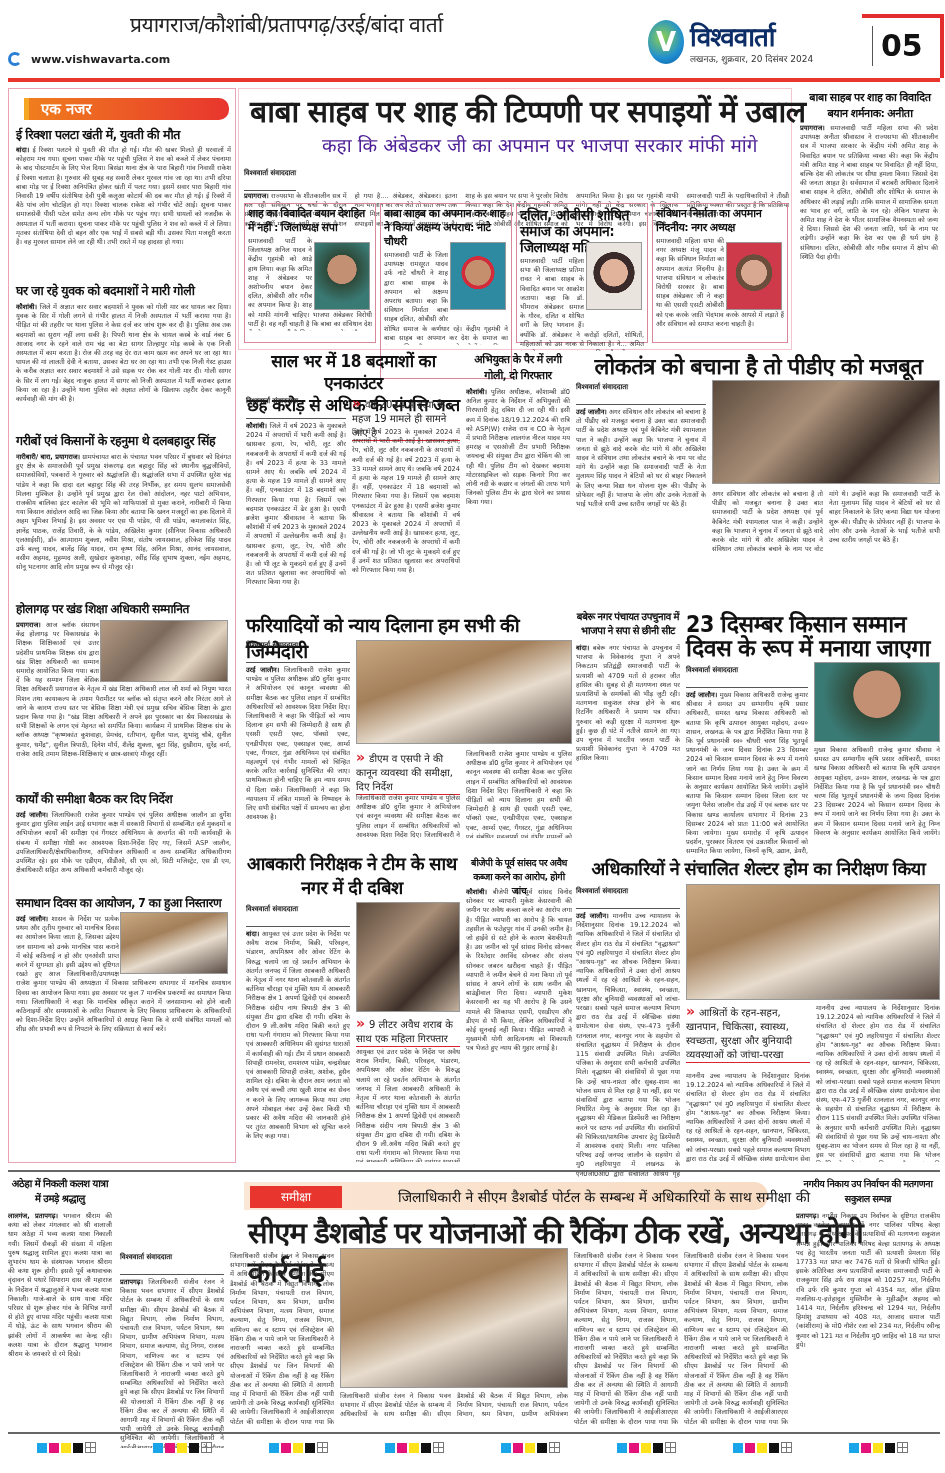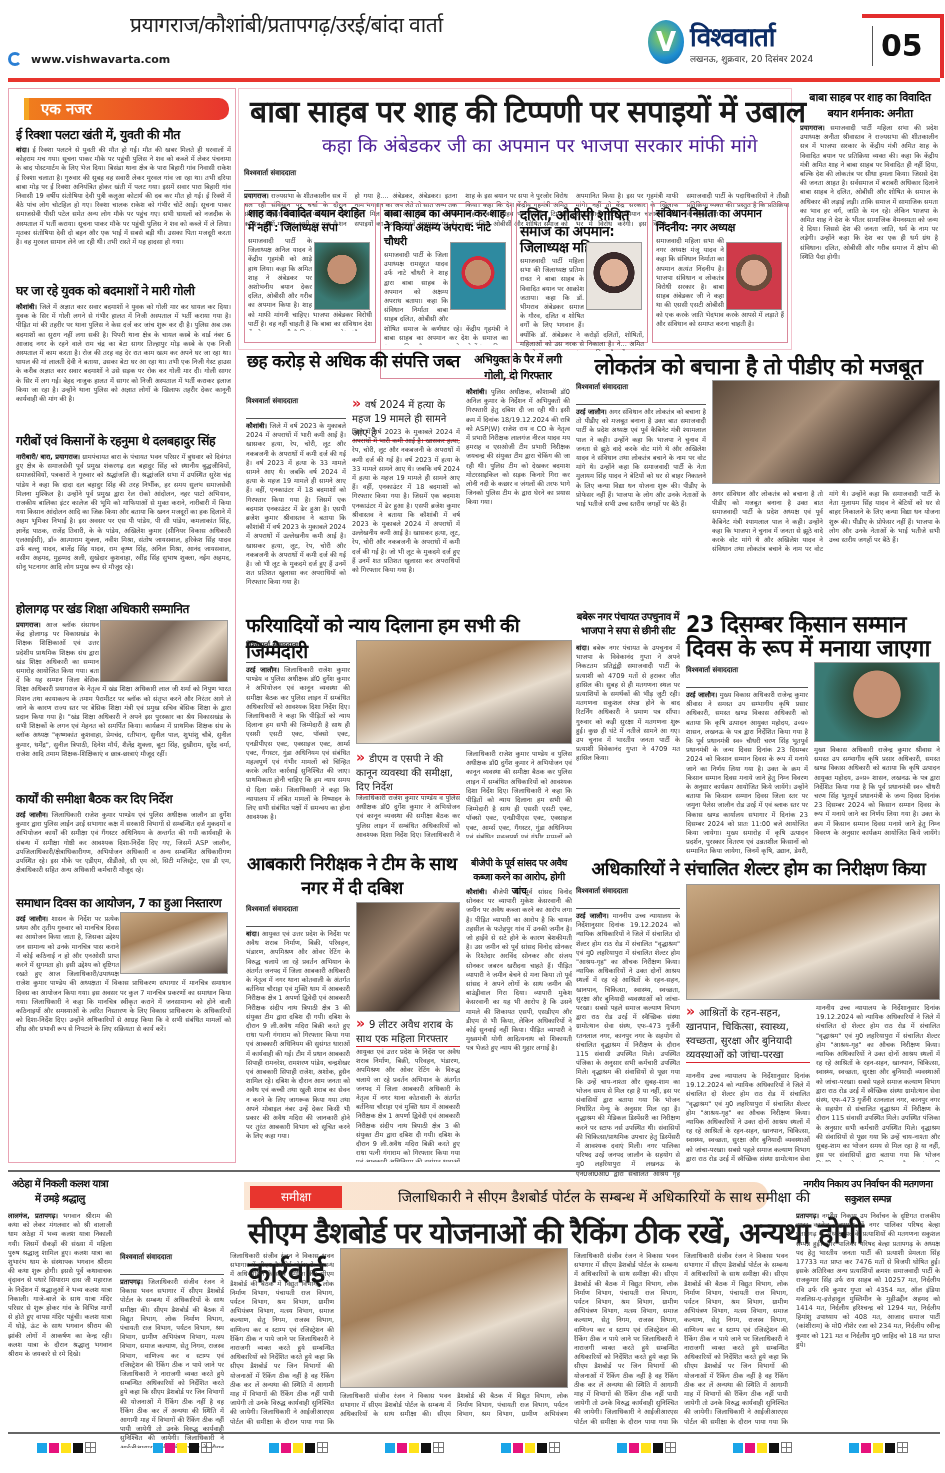--- a/index.html
+++ b/index.html
@@ -123,20 +123,21 @@
 <div class="abs box" style="left:652px;top:203px;width:136px;height:140px;padding:3px;">
   <div class="hd" style="font-size:11px;line-height:14px;">संविधान निर्माता का अपमान निंदनीय: नगर अध्यक्ष</div>
   <div class="abs photo portrait4" style="right:5px;top:38px;width:56px;height:68px;"></div>
   <div class="body-text" style="height:94px;margin-top:2px;"><span style="float:right;width:60px;height:68px;"></span><span>समाजवादी महिला सभा की नगर अध्यक्ष मंजू यादव ने कहा कि संविधान निर्माता का अपमान अत्यंत निंदनीय है। भाजपा संविधान व लोकतंत्र विरोधी सरकार है। बाबा साहब अंबेडकर जी ने कहा था की एससी एसटी ओबीसी को एक करके जाति भेदभाव करके आपसे में लड़ाते हैं और संविधान को समाप्त करना चाहती है।</span></div>
 </div>
 
 <div class="abs hd side-hd">बाबा साहब पर शाह का विवादित बयान शर्मनाक: अनीता</div>
 <div class="abs body-text" style="left:800px;top:124px;width:138px;height:225px;"><span class="dateline">प्रयागराज।</span> <span>समाजवादी पार्टी महिला सभा की प्रदेश उपाध्यक्ष अनीता श्रीवास्तव ने राज्यसभा की शीतकालीन सत्र में भाजपा सरकार के केंद्रीय मंत्री अमित शाह के विवादित बयान पर प्रतिक्रिया व्यक्त की। कहा कि केंद्रीय मंत्री अमित शाह ने बाबा साहब पर विवादित ही नहीं दिया, बल्कि देश की लोकतंत्र पर सीधा हमला किया। जिससे देश की जनता आहत है। सर्वसमाज में बराबरी अधिकार दिलाने बाबा साहब ने दलित, ओबीसी और शोषित के समाज के अधिकार की लड़ाई लड़ी। ताकि समाज में सामाजिक समता का भाव हर वर्ग, जाति के मन रहे। लेकिन भाजपा के अमित शाह ने देश के भीतर सामाजिक वैमनस्यता को जन्म दे दिया। जिससे देश की जनता जाति, धर्म के नाम पर लड़ेगी। उन्होंने कहा कि देश का एक ही धर्म ग्रंथ है संविधान। दलित, ओबीसी और गरीब समाज में क्षोभ की स्थिति पैदा होगी।</span></div>
 
 <div class="abs hd" style="left:246px;top:350px;width:215px;font-size:17px;text-align:center;line-height:22px;">
+  <div>साल भर में 18 बदमाशों का एनकाउंटर</div>
   <div>छह करोड़ से अधिक की संपत्ति जब्त</div>
 </div>
 <div class="abs" style="left:246px;top:396px;width:100px;">
   <div class="byline">विश्ववार्ता संवाददाता</div>
   <div class="body-text" style="height:188px;margin-top:3px;"><span class="dateline">कौशांबी।</span> <span>जिले में वर्ष 2023 के मुकाबले 2024 में अपराधों में भारी कमी आई है। खासकर हत्या, रेप, चोरी, लूट और नकबजनी के अपराधों में कमी दर्ज की गई है। वर्ष 2023 में हत्या के 33 मामले सामने आए थे। जबकि वर्ष 2024 में हत्या के महज 19 मामले ही सामने आए हैं। वहीं, एनकाउंटर में 18 बदमाशों को गिरफ्तार किया गया है। जिसमें एक बदमाश एनकाउंटर में ढेर हुआ है। एसपी ब्रजेश कुमार श्रीवास्तव ने बताया कि कौशांबी में वर्ष 2023 के मुकाबले 2024 में अपराधों में उल्लेखनीय कमी आई है। खासकर हत्या, लूट, रेप, चोरी और नकबजनी के अपराधों में कमी दर्ज की गई है। जो भी लूट के मुकदमे दर्ज हुए हैं उनमें शत प्रतिशत खुलासा कर अपराधियों को गिरफ्तार किया गया है।</span></div>
 </div>
 <div class="abs pull" style="left:352px;top:396px;width:108px;"><span class="chev">»</span><span>वर्ष 2024 में हत्या के महज 19 मामले ही सामने आए है</span></div>
 <div class="abs body-text" style="left:352px;top:428px;width:108px;height:164px;">जिले में वर्ष 2023 के मुकाबले 2024 में अपराधों में भारी कमी आई है। खासकर हत्या, रेप, चोरी, लूट और नकबजनी के अपराधों में कमी दर्ज की गई है। वर्ष 2023 में हत्या के 33 मामले सामने आए थे। जबकि वर्ष 2024 में हत्या के महज 19 मामले ही सामने आए हैं। वहीं, एनकाउंटर में 18 बदमाशों को गिरफ्तार किया गया है। जिसमें एक बदमाश एनकाउंटर में ढेर हुआ है। एसपी ब्रजेश कुमार श्रीवास्तव ने बताया कि कौशांबी में वर्ष 2023 के मुकाबले 2024 में अपराधों में उल्लेखनीय कमी आई है। खासकर हत्या, लूट, रेप, चोरी और नकबजनी के अपराधों में कमी दर्ज की गई है। जो भी लूट के मुकदमे दर्ज हुए हैं उनमें शत प्रतिशत खुलासा कर अपराधियों को गिरफ्तार किया गया है।</div>
 
 <div class="abs hd" style="left:466px;top:352px;width:104px;font-size:11px;text-align:center;line-height:16px;">अभियुक्त के पैर में लगी गोली, दो गिरफ्तार</div>

